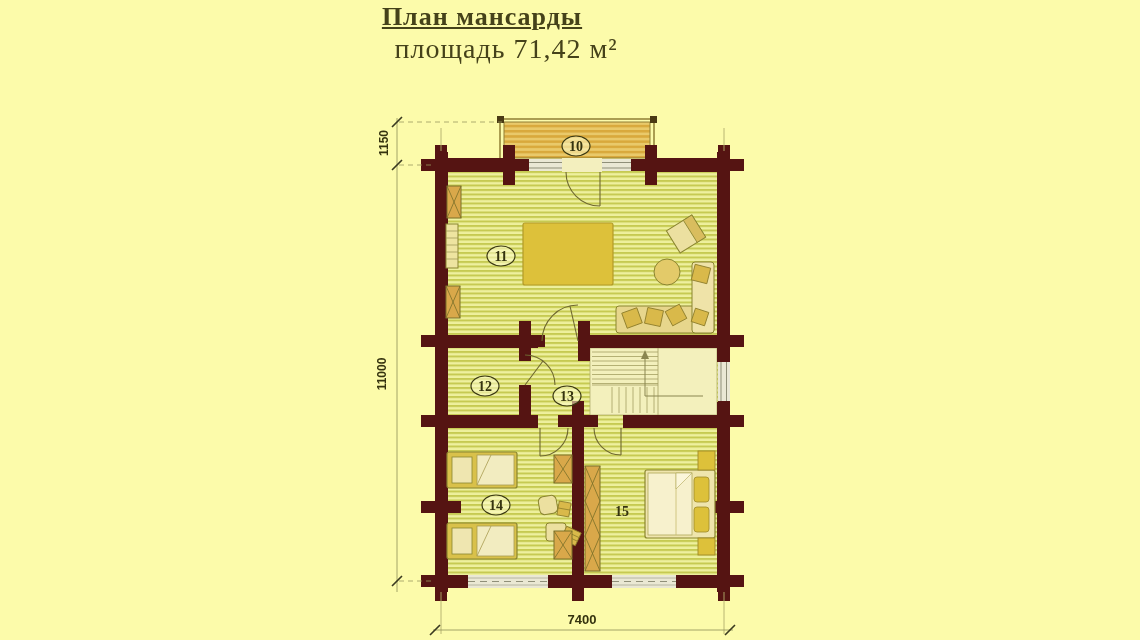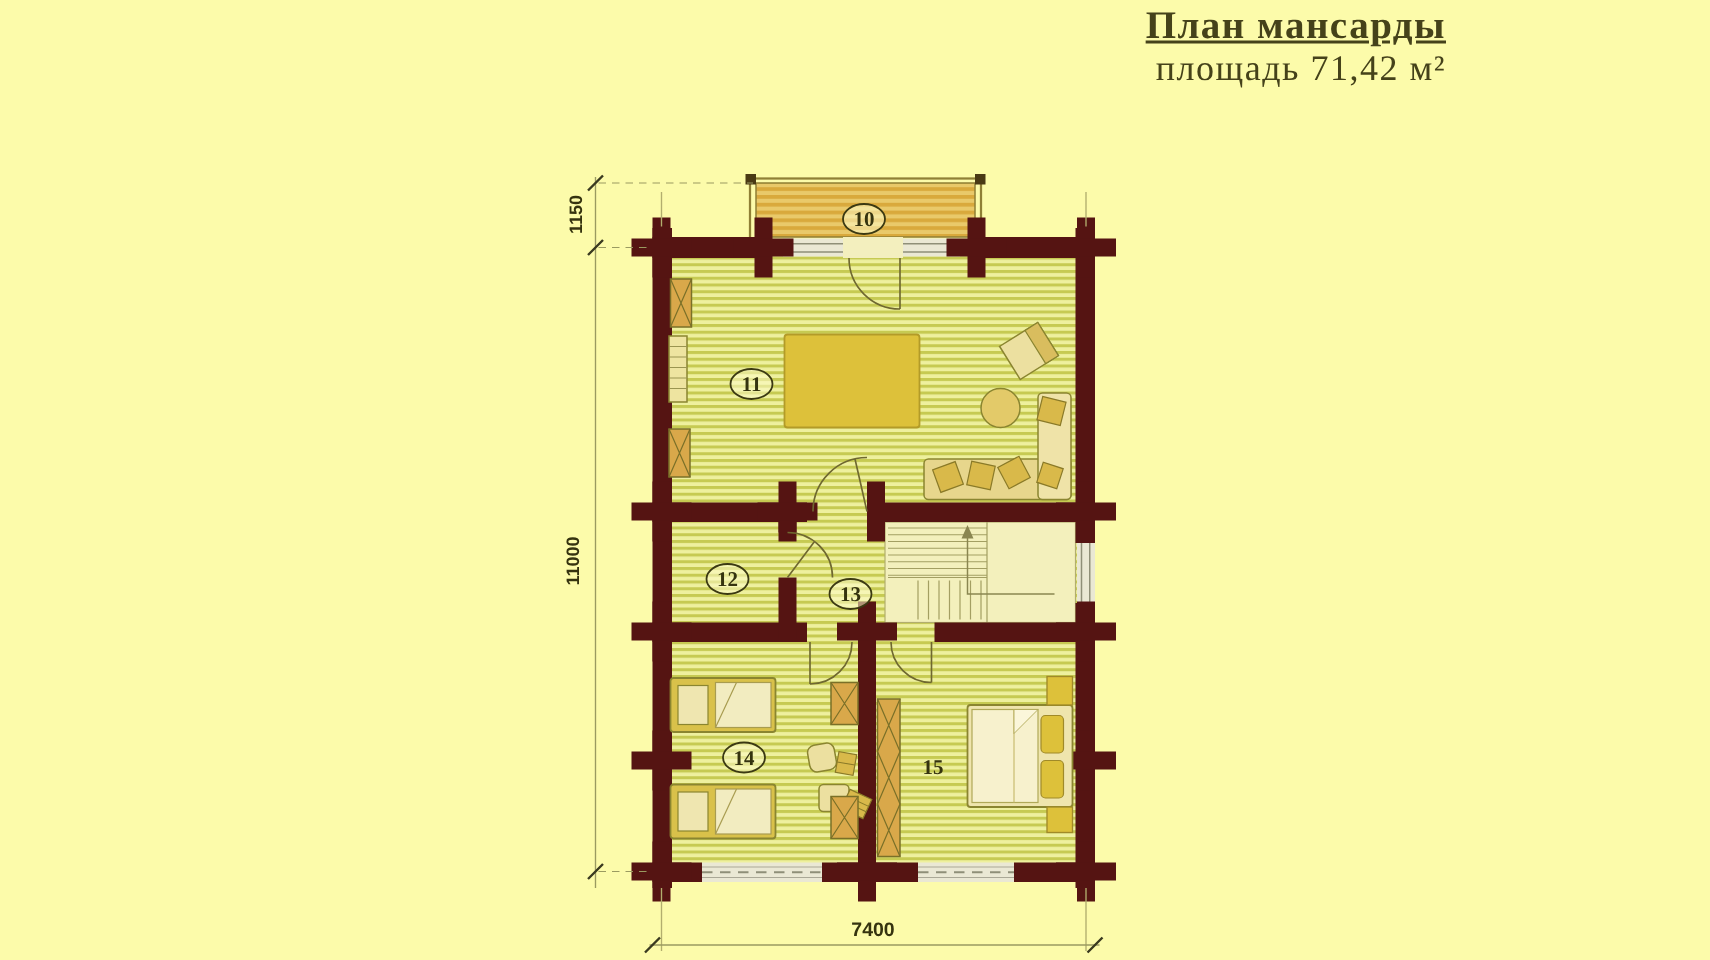--- a/index.html
+++ b/index.html
@@ -1,21 +1,21 @@
 <!DOCTYPE html>
 <html><head>
 <meta charset="utf-8">
 <style>
   html,body{margin:0;padding:0;}
   body{width:1140px;height:640px;background:#fcfbaa;overflow:hidden;}
   .canvas{position:relative;width:1140px;height:640px;background:#fcfbaa;
           font-family:"Liberation Serif",serif;}
-  .title-block{position:absolute;top:2px;left:0;width:964px;text-align:right;color:#45421a;}
+  .title-block{position:absolute;top:2px;left:0;width:964px;text-align:center;color:#45421a;}
   .title-heading{font-size:26px;font-weight:bold;text-decoration:underline;letter-spacing:1px;}
-  .title-subtitle{font-size:24px;margin-top:1px;letter-spacing:1px;margin-left:48px;}
+  .title-subtitle{font-size:28px;margin-top:1px;letter-spacing:1px;margin-left:48px;}
   svg{position:absolute;left:0;top:0;}
   .dimtext{font-family:"Liberation Sans",sans-serif;font-size:12px;font-weight:bold;fill:#35330f;}
   .dimtext-b{font-family:"Liberation Sans",sans-serif;font-size:13px;font-weight:bold;fill:#35330f;}
   .roomnum{font-family:"Liberation Serif",serif;font-size:14px;font-weight:bold;fill:#35330f;}
 </style>
 </head>
 <body>
 
 <div class="canvas">
 

